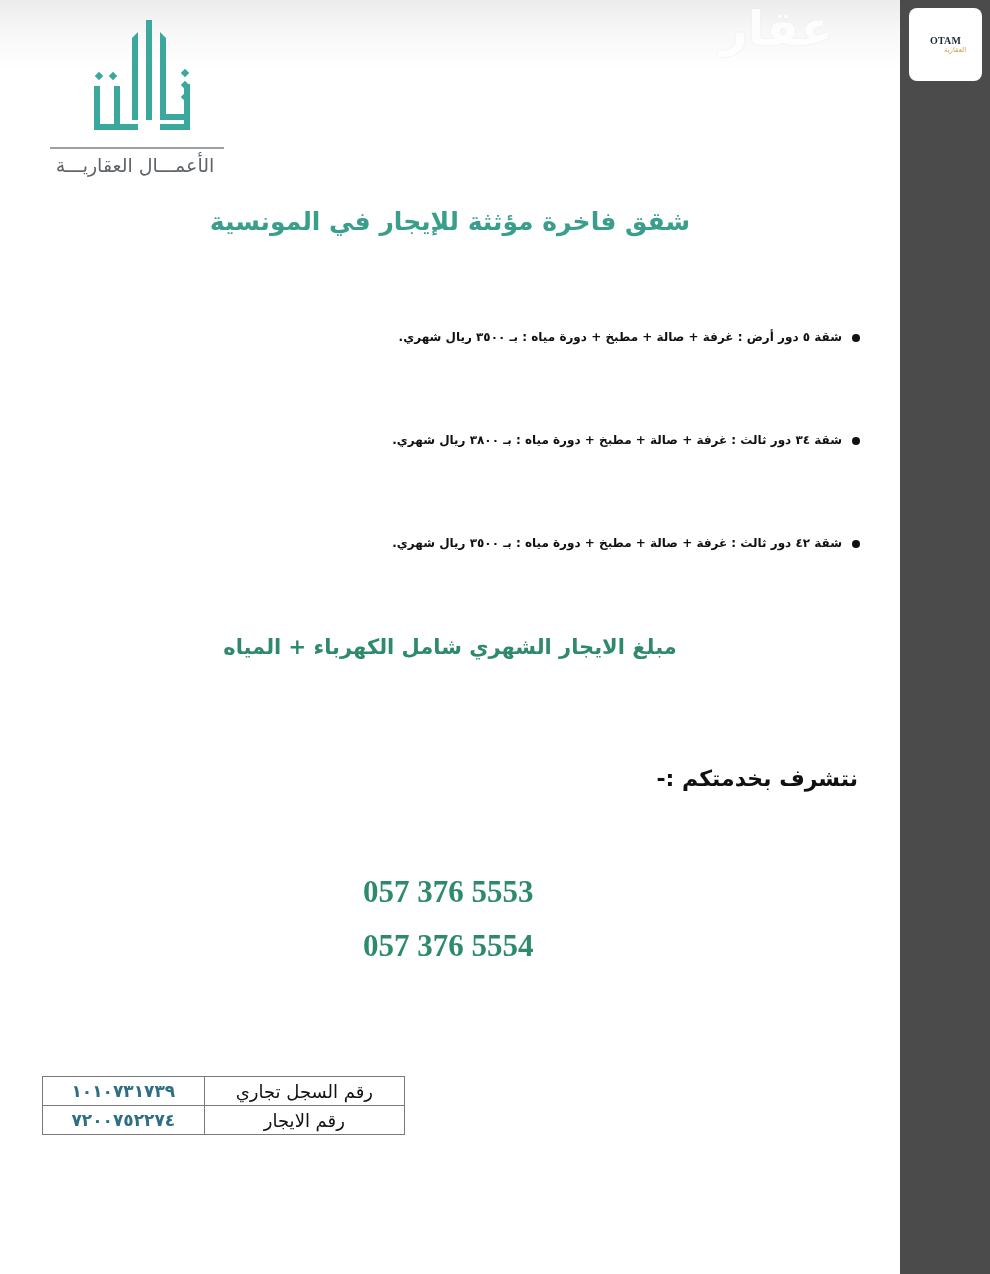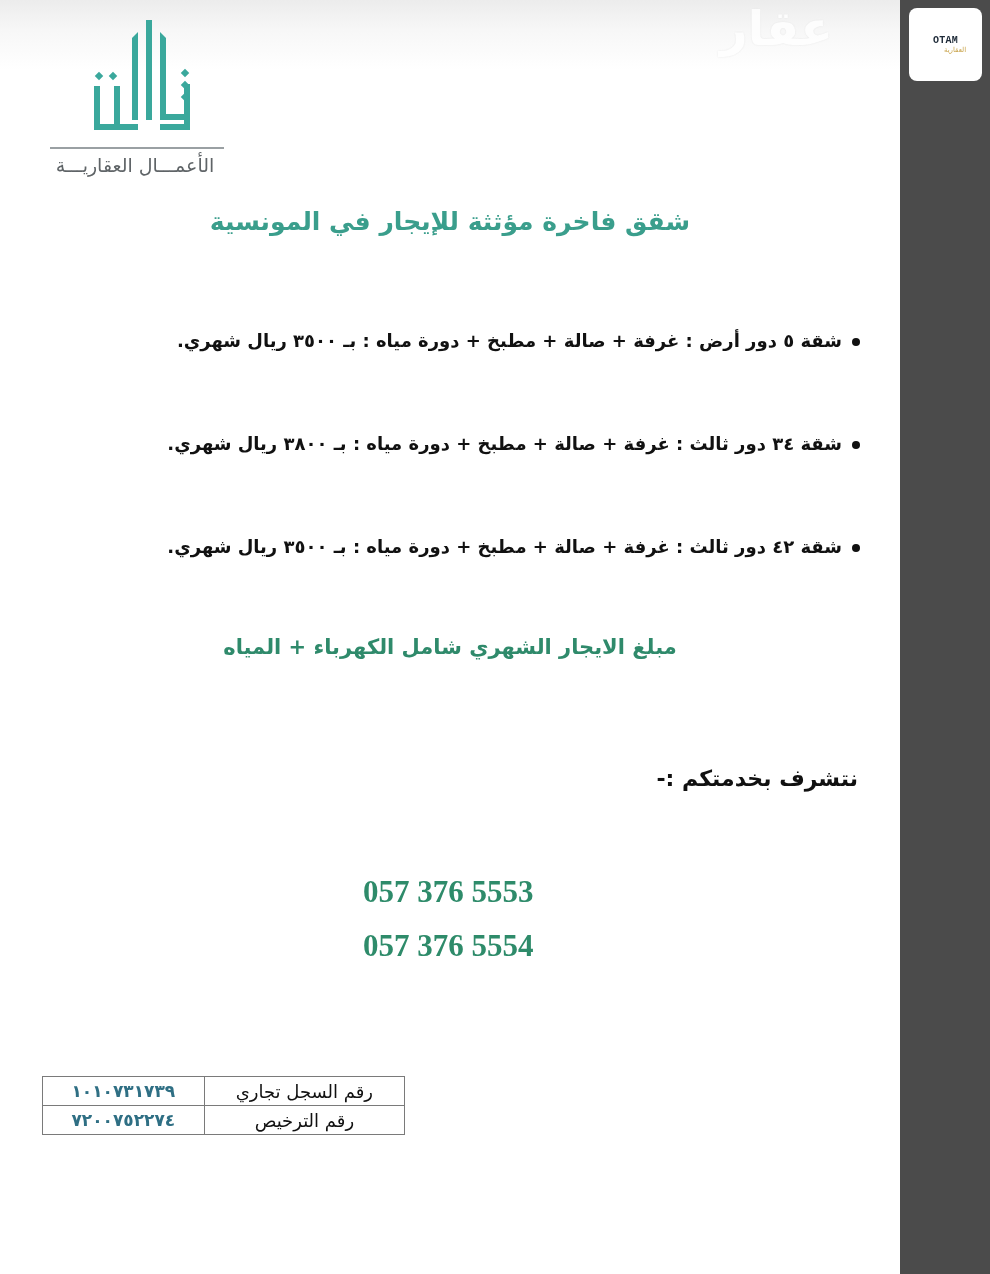--- a/index.html
+++ b/index.html
@@ -12,21 +12,21 @@
     }
     .side-panel {
       position: absolute; left: 900px; top: 0; width: 90px; height: 1274px;
       background: #4b4b4b;
     }
     .otam-badge {
       position: absolute; left: 909px; top: 8px; width: 73px; height: 73px;
       background: #ffffff; border-radius: 8px;
       display: flex; flex-direction: column; align-items: center; justify-content: center;
     }
-    .otam-title { font-family: Liberation Mono, monospace; font-weight: bold; font-size: 10px; color: #1e2a38; letter-spacing: 0.2px; line-height: 11px; }
+    .otam-title { font-family: Liberation Serif, serif; font-weight: bold; font-size: 10px; color: #1e2a38; letter-spacing: 0.2px; line-height: 11px; }
     .otam-sub { font-family: "DejaVu Sans", sans-serif; font-size: 7px; color: #c9a44c; line-height: 9px; direction: rtl; margin-left: 19px; }
 
     .watermark {
       position: absolute; left: 720px; top: 0px; font-family: "DejaVu Sans", sans-serif;
       font-size: 48px; color: #ffffff; opacity: 0.85; direction: rtl; font-weight: bold;
       text-shadow: 0 0 2px #e2e2e2;
     }
 
     
     .logo { position: absolute; left: 46px; top: 14px; width: 178px; height: 160px; }
@@ -35,21 +35,21 @@
     .logo-text { position: absolute; left: 0; top: 140px; width: 178px; text-align: center; direction: rtl; font-size: 19px; color: #5f6467; letter-spacing: 1px; }
 
     .title {
       position: absolute; left: 200px; top: 207px; width: 500px; text-align: center;
       direction: rtl; font-family: "DejaVu Sans", sans-serif; font-weight: bold;
       font-size: 25px; color: #3a9e8c;
     }
 
     .listing {
       position: absolute; right: 40px; width: 800px; direction: rtl; text-align: right;
-      font-family: "DejaVu Sans", sans-serif; font-weight: bold; font-size: 18px; color: #111111;
+      font-family: "DejaVu Sans", sans-serif; font-weight: bold; font-size: 12px; color: #111111;
     }
     .listing .bullet { display: inline-block; width: 8px; height: 8px; border-radius: 50%; background: #111; margin-left: 10px; vertical-align: middle; }
     .l1 { top: 330px; }
     .l2 { top: 433px; }
     .l3 { top: 536px; }
 
     .note {
       position: absolute; left: 180px; top: 635px; width: 540px; text-align: center;
       direction: rtl; font-weight: bold; font-size: 21px; color: #2f8a6b;
     }
@@ -133,21 +133,21 @@
   <div class="phone p3">057 376 5554</div>
 
   <table class="reg-table">
     <tbody>
         <tr>
       <td class="val">١٠١٠٧٣١٧٣٩</td>
       <td class="lbl">رقم السجل تجاري</td>
     </tr>
     <tr>
       <td class="val">٧٢٠٠٧٥٢٢٧٤</td>
-      <td class="lbl">رقم الترخيص</td>
+      <td class="lbl">رقم الايجار</td>
     </tr>
   </tbody>
     </table>
 </div>
 
 <div class="side-panel"></div>
 
 <div class="otam-badge">
   <div class="otam-title">OTAM</div>
   <div class="otam-sub">العقارية</div>

